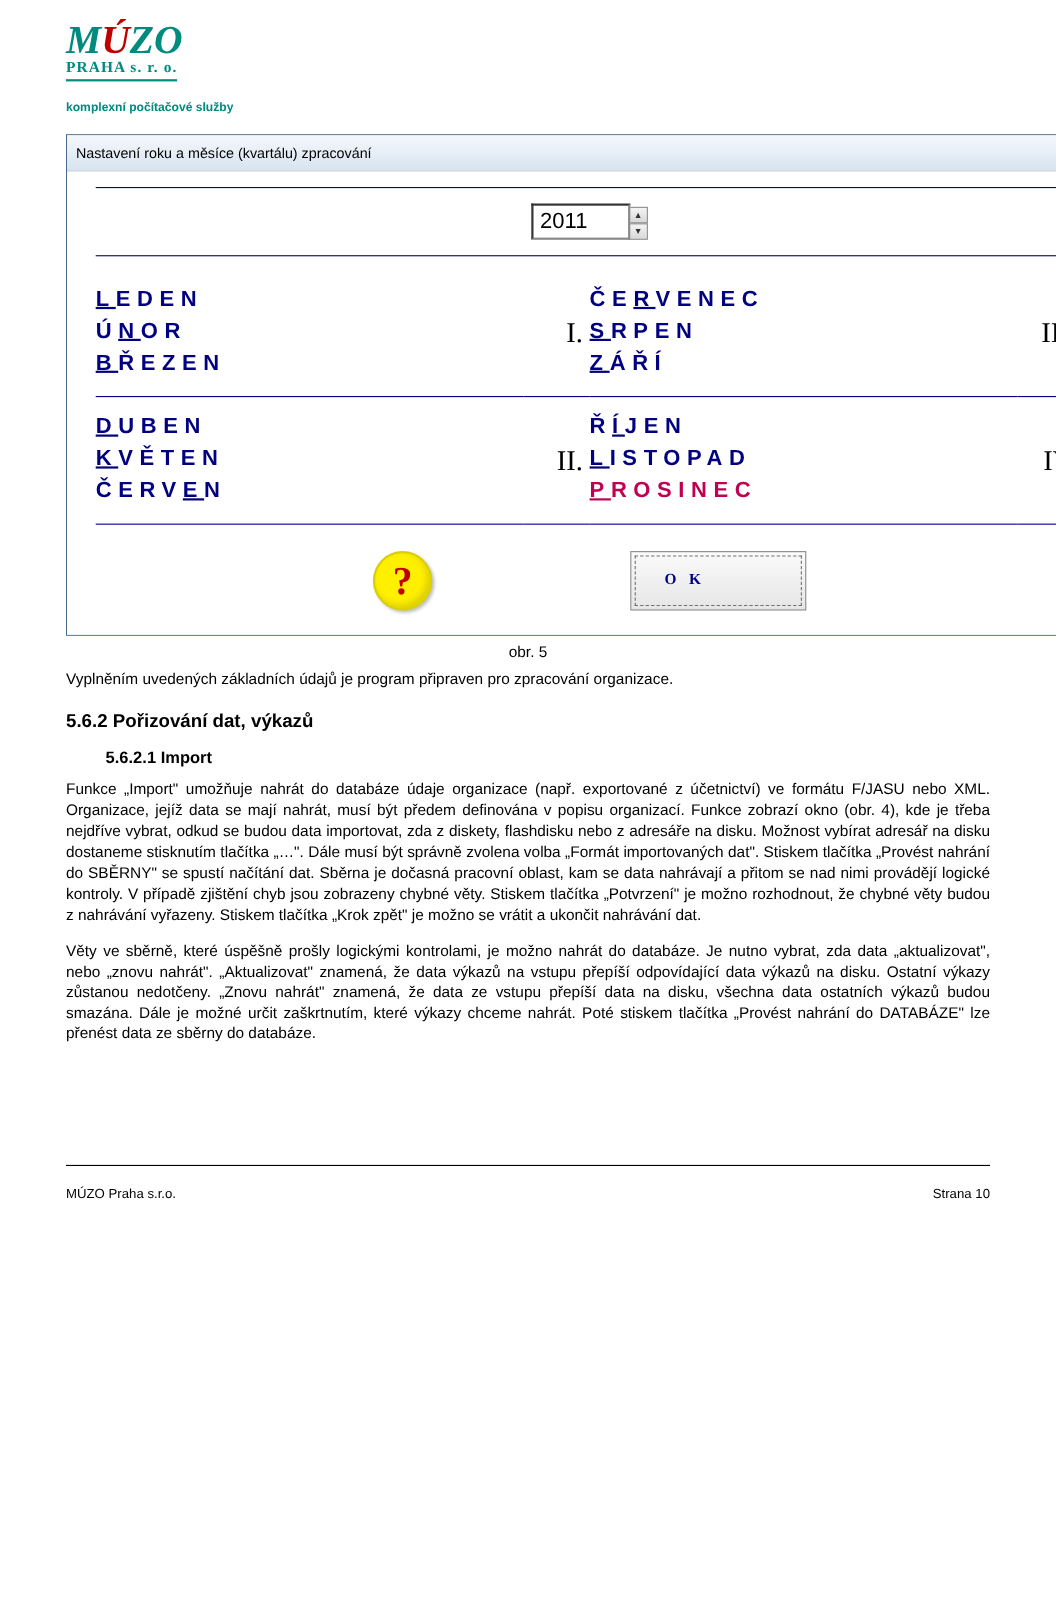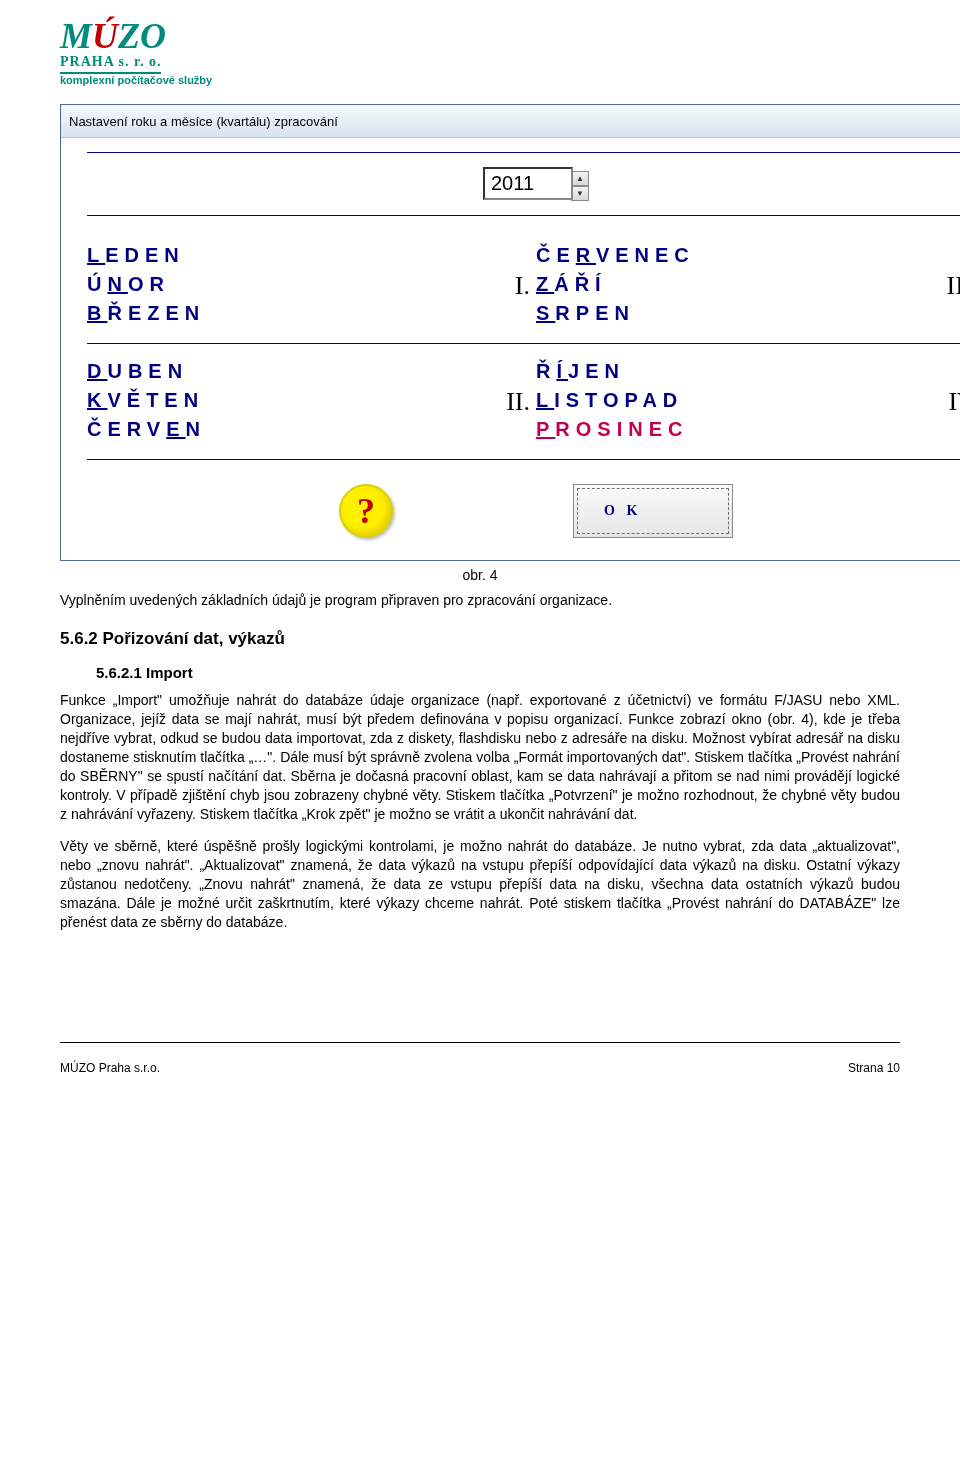--- a/index.html
+++ b/index.html
@@ -40,21 +40,21 @@
     border-bottom: 2px solid #008b7f;
     display: inline-block;
     padding-bottom: 2px;
     margin-top: -2px;
   }
   .logo-sub2 {
     font-family: Verdana, sans-serif;
     font-size: 11px;
     font-weight: bold;
     color: #008b7f;
-    margin-top: 0;
+    margin-top: 18px;
   }
   
   .window {
     border: 1px solid #4b6b8c;
     background: #f0f0f0;
     width: 952px;
     margin: 0 auto 6px auto;
   }
   .titlebar {
     background: linear-gradient(#f4f8fc, #d8e4f0);
@@ -260,22 +260,22 @@
       <div class="months-grid">
 
         <div class="month-group">
           <div class="month-item"><span class="ul">L</span>EDEN</div>
           <div class="month-item">Ú<span class="ul">N</span>OR</div>
           <div class="month-item"><span class="ul">B</span>ŘEZEN</div>
         </div>
         <div class="quarter-label">I.</div>
         <div class="month-group">
           <div class="month-item">ČE<span class="ul">R</span>VENEC</div>
+          <div class="month-item"><span class="ul">S</span>RPEN</div>
           <div class="month-item"><span class="ul">Z</span>ÁŘÍ</div>
-          <div class="month-item"><span class="ul">S</span>RPEN</div>
         </div>
         <div class="quarter-label">III.</div>
 
         <div class="month-group">
           <div class="month-item"><span class="ul">D</span>UBEN</div>
           <div class="month-item"><span class="ul">K</span>VĚTEN</div>
           <div class="month-item">ČERV<span class="ul">E</span>N</div>
         </div>
         <div class="quarter-label">II.</div>
         <div class="month-group">
@@ -291,21 +291,21 @@
           <span class="help-q">?</span>
         </div>
         <div class="ok-btn">
           <span>O K</span>
         </div>
       </div>
 
     </div>
   </div>
 
-  <div class="fig-caption">obr. 4</div>
+  <div class="fig-caption">obr. 5</div>
 
   <div class="body-text">
     <p>Vyplněním uvedených základních údajů je program připraven pro zpracování organizace.</p>
 
     <h2 class="sec">5.6.2  Pořizování dat, výkazů</h2>
     <h3 class="subsec">5.6.2.1  Import</h3>
 
     <p>Funkce „Import" umožňuje nahrát do databáze údaje organizace (např. exportované z účetnictví) ve formátu F/JASU nebo XML. Organizace, jejíž data se mají nahrát, musí být předem definována v popisu organizací. Funkce zobrazí okno (obr. 4), kde je třeba nejdříve vybrat, odkud se budou data importovat, zda z diskety, flashdisku nebo z adresáře na disku. Možnost vybírat adresář na disku dostaneme stisknutím tlačítka „…". Dále musí být správně zvolena volba „Formát importovaných dat". Stiskem tlačítka „Provést nahrání do SBĚRNY" se spustí načítání dat. Sběrna je dočasná pracovní oblast, kam se data nahrávají a přitom se nad nimi provádějí logické kontroly. V případě zjištění chyb jsou zobrazeny chybné věty. Stiskem tlačítka „Potvrzení" je možno rozhodnout, že chybné věty budou z nahrávání vyřazeny. Stiskem tlačítka „Krok zpět" je možno se vrátit a ukončit nahrávání dat.</p>
     <p>Věty ve sběrně, které úspěšně prošly logickými kontrolami, je možno nahrát do databáze. Je nutno vybrat, zda data „aktualizovat", nebo „znovu  nahrát". „Aktualizovat" znamená, že data výkazů na vstupu přepíší odpovídající data výkazů na disku. Ostatní výkazy zůstanou nedotčeny. „Znovu nahrát" znamená, že data ze vstupu přepíší data na disku, všechna data ostatních výkazů budou smazána. Dále je možné určit zaškrtnutím, které výkazy chceme nahrát. Poté stiskem tlačítka „Provést nahrání do DATABÁZE" lze přenést data ze sběrny do databáze.</p>
   </div>

